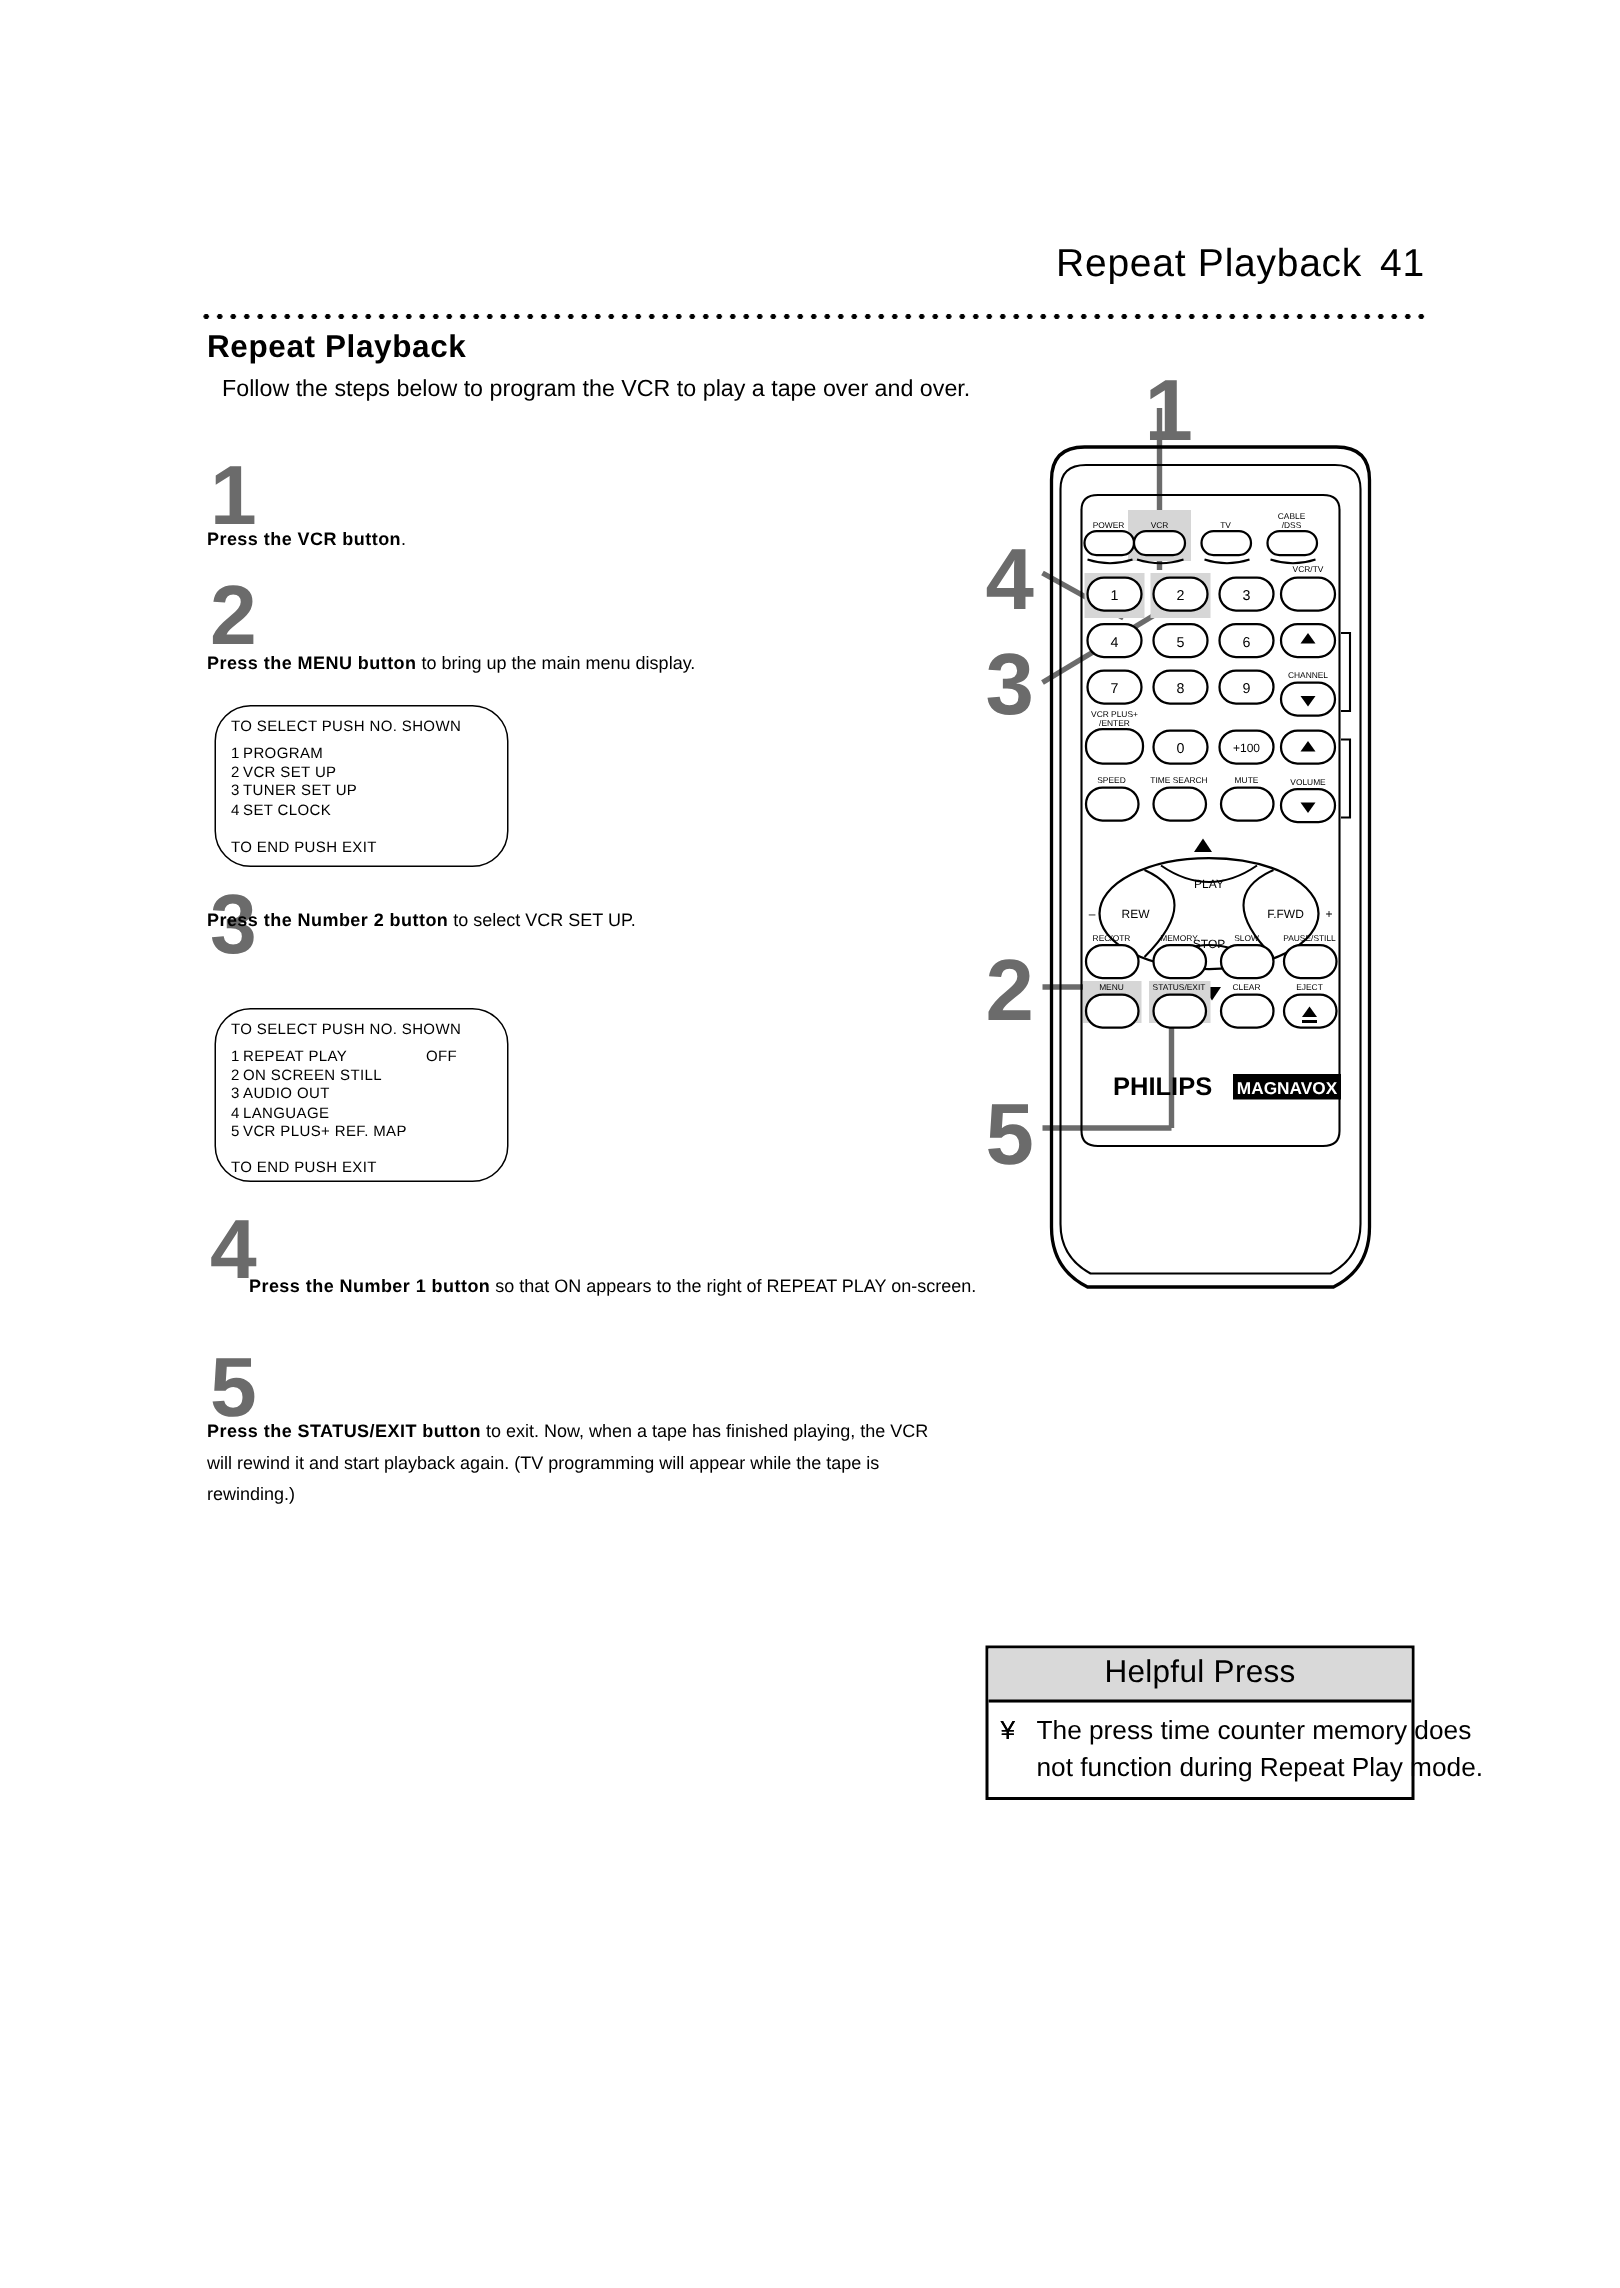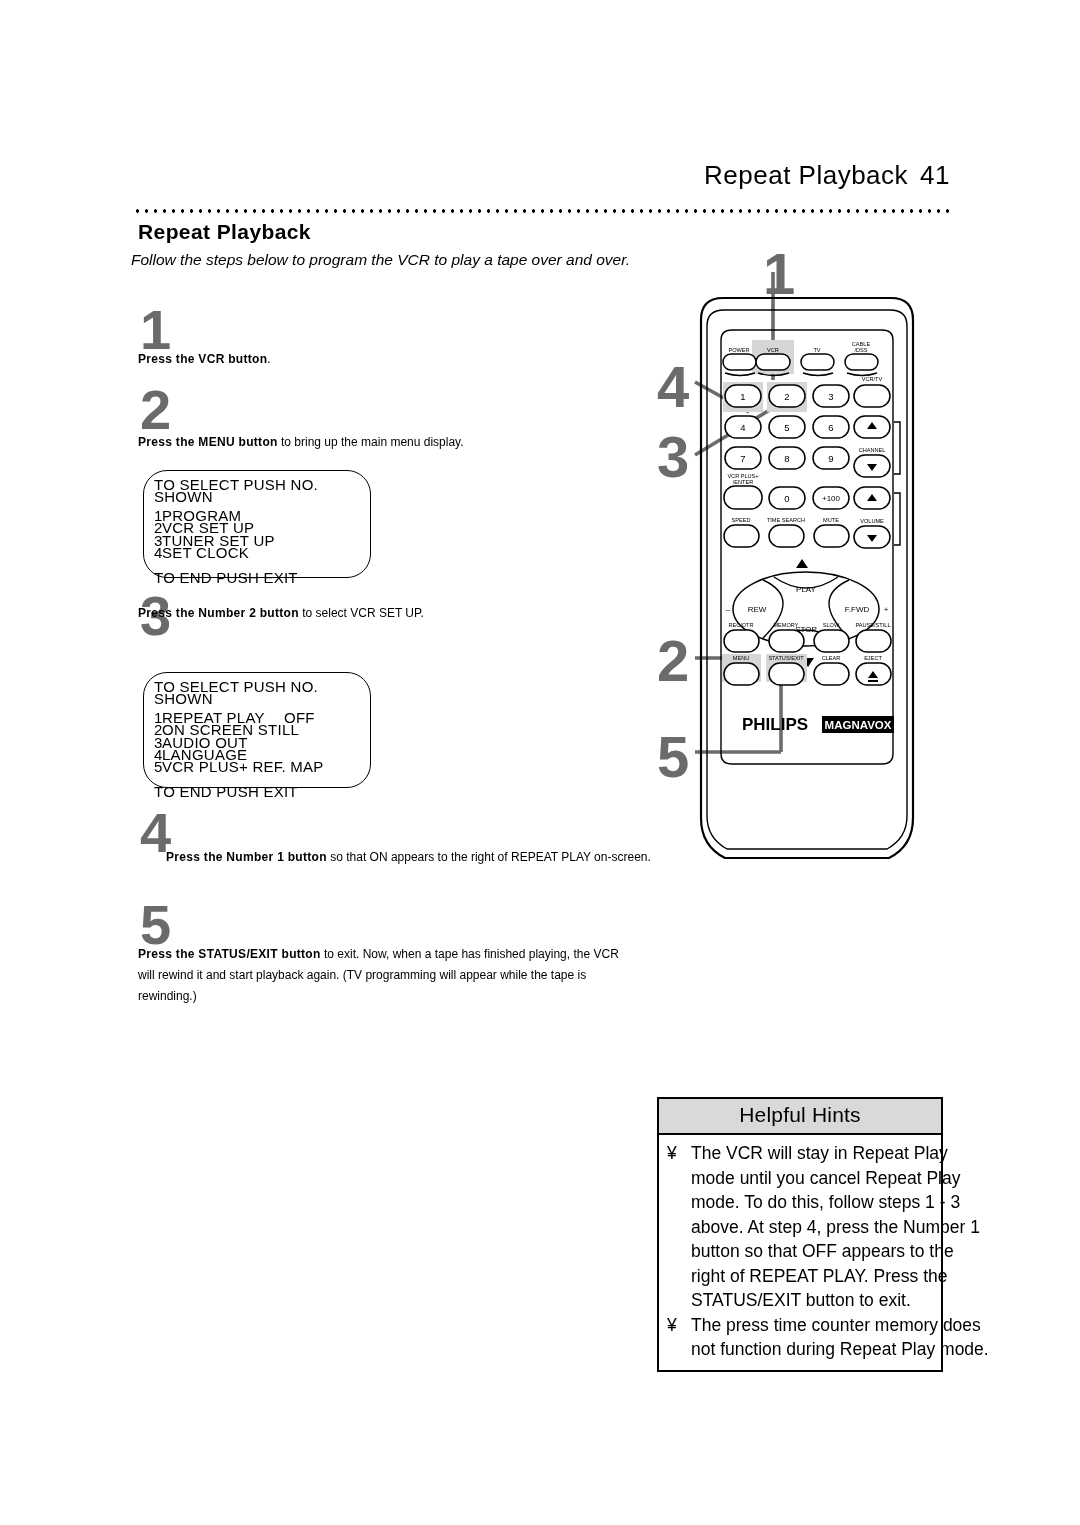--- a/index.html
+++ b/index.html
@@ -49,26 +49,25 @@
     position: absolute;
     left: 138px;
     top: 220px;
     font-size: 21px;
     font-weight: bold;
     letter-spacing: 0.4px;
   }
 
   .intro {
     position: absolute;
-    left: 131px;
+    left: 148px;
     top: 249px;
     width: 500px;
     font-size: 15.5px;
     line-height: 21px;
-    font-style: italic;
   }
 
   
   .step-num {
     position: absolute;
     color: #6b6b6b;
     font-weight: bold;
     font-size: 56px;
     line-height: 56px;
     font-family: "Liberation Sans", sans-serif;
@@ -90,26 +89,26 @@
   #s3t { top: 603px; }
   #s4n { left: 140px; top: 805px; }
   #s4t { top: 847px; margin-left: 28px; }
   #s5n { left: 140px; top: 897px; }
   #s5t { top: 944px; }
 
   
   .osd {
     position: absolute;
     left: 143px;
-    width: 228px;
+    width: 196px;
     border: 1.6px solid #000;
     border-radius: 24px;
     box-sizing: border-box;
     padding: 8px 0 6px 0;
-    font-size: 15px;
+    font-size: 10px;
     line-height: 12.4px;
     letter-spacing: 0.25px;
   }
   .osd .hdr { padding-left: 10px; }
   .osd ol { list-style: none; margin: 6px 0 0 0; padding: 0; }
   .osd li {
     padding-left: 18px;
     position: relative;
     white-space: pre;
   }
@@ -402,24 +401,24 @@
 
       <g>
         <text x="97" y="490" font-family="Liberation Sans, sans-serif" font-size="17" font-weight="bold" fill="#000">PHILIPS</text>
         <rect x="177" y="476" width="72" height="17" fill="#000"></rect>
         <text x="213" y="489" font-family="Liberation Sans, sans-serif" font-size="11.5" font-weight="bold" fill="#fff" text-anchor="middle">MAGNAVOX</text>
       </g>
     </svg>
   </div>
 
   <div class="hints">
-    <div class="hints-title">Helpful Hints</div>
+    <div class="hints-title">Helpful Press</div>
     <div class="hints-body">
       <div class="hint-item">
-        <span class="bullet">¥</span><span>The VCR will stay in Repeat Play mode until you cancel Repeat Play mode. To do this, follow steps 1 - 3 above. At step 4, press the Number 1 button so that OFF appears to the right of REPEAT PLAY. Press the STATUS/EXIT button to exit.</span>
+        <span class="bullet">¥</span>
       </div>
       <div class="hint-item">
         <span class="bullet">¥</span><span>The press time counter memory does not function during Repeat Play mode.</span>
       </div>
     </div>
   </div>
 
 </div>
 
 </body></html>

